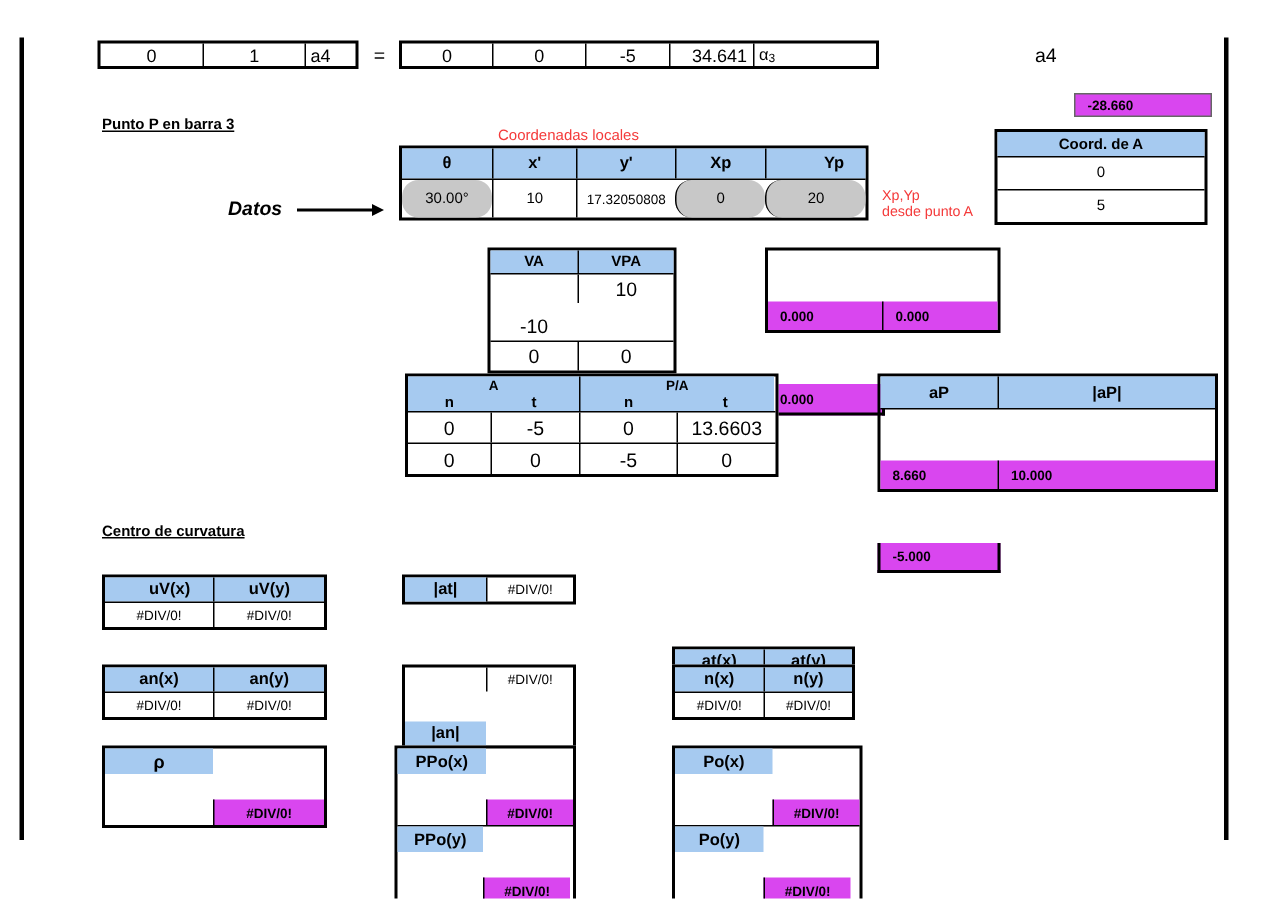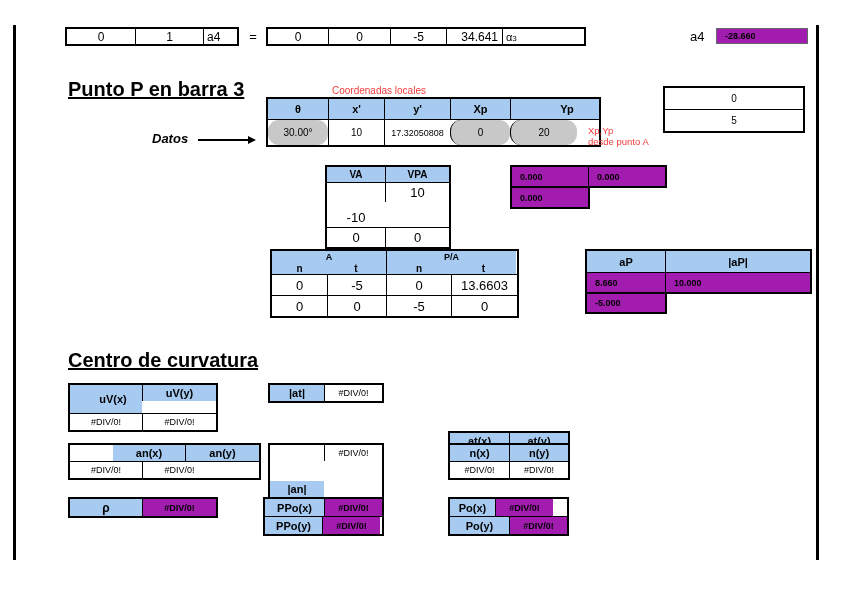--- a/index.html
+++ b/index.html
@@ -8,27 +8,27 @@
   .abs { position:absolute; }
   .vbar { position:absolute; width:3px; background:#000; }
   .tbl { position:absolute; display:flex; flex-direction:column; border:2px solid #000; background:#fff; }
   .fl  { display:flex; flex-direction:column; }
   .row { display:flex; }
   .row + .row { border-top:1px solid #000; }
   .c { display:flex; align-items:center; justify-content:center; font-size:11px; white-space:nowrap; overflow:hidden; }
   .c + .c { border-left:1px solid #000; }
   .hd { background:#A6CAF0; font-weight:bold; }
   .gy { background:#C8C8C8;border-radius:11px; }
-  .yl { background:#a21caf; }
+  .yl { background:#d946ef;margin-top:34px; }
   .bold { font-weight:bold; }
   .f9 { font-size:9px; } .f10 { font-size:10px; } .f12 { font-size:12px; } .f13 { font-size:13px; }
   .la { justify-content:flex-start; padding-left:8px; }
   .la3 { justify-content:flex-start; padding-left:3px; }
   .ra { justify-content:flex-end; padding-right:4px; }
-  .title { position:absolute; font-weight:bold; font-size:20px; text-decoration:underline; }
+  .title { position:absolute; font-weight:bold; font-size:10px; text-decoration:underline; }
   .red { color:#F43A3A; }
   .sub { font-size:8px; align-self:flex-end; line-height:10px; }
   .gcell { display:flex; flex-direction:column; background:#A6CAF0; font-weight:bold; }
   .gcell + .gcell { border-left:1px solid #000; }
   .glabel { height:11px; display:flex; align-items:flex-end; justify-content:center; font-size:9px; }
   .gsub { height:12px; display:flex; }
   .gsub span { display:flex; align-items:center; justify-content:center; font-size:10px; }
   .arrow-line { position:absolute; height:0; border-top:2px solid #000; }
   .arrow-head { position:absolute; width:0; height:0; border-top:4px solid transparent; border-bottom:4px solid transparent; border-left:8px solid #000; }
 </style>
@@ -63,37 +63,40 @@
 <div class="abs f13 bold" style="left:152px; top:131px; font-style:italic;">Datos</div>
 <div class="arrow-line" style="left:198px; top:139px; width:50px;"></div>
 <div class="arrow-head" style="left:248px; top:136px;"></div>
 
 <div class="tbl" style="left:266px; top:97px;">
   <div class="row">
     <div class="c hd" style="width:60px;height:20px;">θ</div>
     <div class="c hd" style="width:56px;height:20px;">x'</div>
     <div class="c hd" style="width:66px;height:20px;">y'</div>
     <div class="c hd" style="width:60px;height:20px;">Xp</div>
-    <div class="c hd" style="width:89px;height:20px;padding-left:24px;">Yp</div>
+    <div class="c hd" style="width:67px;height:20px;padding-left:24px;">Yp</div>
   </div>
   <div class="row">
     <div class="c gy f10" style="width:60px;height:25px;">30.00°</div>
     <div class="c f10" style="width:56px;height:25px;">10</div>
     <div class="c f9" style="width:66px;height:25px;">17.32050808</div>
     <div class="c gy f10" style="width:60px;height:25px;">0</div>
     <div class="c gy f10" style="width:67px;height:25px;">20</div>
   </div>
 </div>
 
 <div class="abs red" style="left:588px; top:125px; font-size:9.5px; line-height:11px;">
   <div>Xp,Yp</div>
   <div>desde punto A</div>
 </div>
 
 <div class="tbl" style="left:663px; top:86px;">
+  <div class="row">
+      <div class="c hd f10" style="width:138px;height:16px;">Coord. de A</div>
+    </div>
   <div class="row">
       <div class="c f10" style="width:138px;height:21px;">0</div>
     </div>
   <div class="row">
       <div class="c f10" style="width:138px;height:21px;">5</div>
     </div>
 </div>
 
 <div class="tbl" style="left:325px; top:165px;">
   <div class="row">
@@ -162,21 +165,21 @@
       <div class="c yl bold f9 la" style="width:145px;height:19px;">10.000</div>
     </div>
   </div>
   <div class="c yl bold f9 la" style="width:82px;height:20px;border:2px solid #000;border-top:none;">-5.000</div>
 </div>
 
 <div class="title" style="left:68px; top:349px;">Centro de curvatura</div>
 
 <div class="tbl" style="left:68px; top:383px;">
   <div class="row">
-    <div class="c hd" style="width:72px;height:28px;padding-left:14px;">uV(x)</div>
+    <div class="c hd" style="width:72px;height:16px;padding-left:14px;">uV(x)</div>
     <div class="c hd" style="width:74px;height:16px;">uV(y)</div>
   </div>
   <div class="row">
     <div class="c f9" style="width:72px;height:16px;">#DIV/0!</div>
     <div class="c f9" style="width:74px;height:16px;">#DIV/0!</div>
   </div>
 </div>
 
 <div class="tbl" style="left:268px; top:383px; flex-direction:row;">
   <div class="c hd" style="width:54px;height:16px;">|at|</div>
@@ -189,21 +192,21 @@
     <div class="c hd" style="width:59px;height:16px;">at(y)</div>
   </div>
   <div class="row">
     <div class="c f9" style="width:59px;height:16px;">#DIV/0!</div>
     <div class="c f9" style="width:59px;height:16px;">#DIV/0!</div>
   </div>
 </div>
 
 <div class="tbl" style="left:68px; top:443px;">
   <div class="row">
-    <div class="c hd" style="width:72px;height:16px;margin-left:43px;">an(x)</div>
+    <div class="c hd" style="width:72px;height:16px;">an(x)</div>
     <div class="c hd" style="width:74px;height:16px;">an(y)</div>
   </div>
   <div class="row">
     <div class="c f9" style="width:72px;height:16px;">#DIV/0!</div>
     <div class="c f9" style="width:74px;height:16px;">#DIV/0!</div>
   </div>
 </div>
 
 <div class="tbl" style="left:268px; top:443px; flex-direction:row;">
   <div class="c hd" style="width:54px;height:16px;margin-top:36px;">|an|</div>
@@ -232,20 +235,20 @@
     <div class="c yl bold f9" style="width:58px;height:17px;">#DIV/0!</div>
   </div>
   <div class="row">
     <div class="c hd" style="width:57px;height:17px;">PPo(y)</div>
     <div class="c yl bold f9" style="width:58px;height:17px;">#DIV/0!</div>
   </div>
 </div>
 
 <div class="tbl" style="left:448px; top:497px;">
   <div class="row">
-    <div class="c hd" style="width:45px;height:17px;">Po(x)</div>
+    <div class="c hd" style="width:65px;height:17px;">Po(x)</div>
     <div class="c yl bold f9" style="width:58px;height:17px;">#DIV/0!</div>
   </div>
   <div class="row">
     <div class="c hd" style="width:59px;height:17px;">Po(y)</div>
     <div class="c yl bold f9" style="width:58px;height:17px;">#DIV/0!</div>
   </div>
 </div>
 
 </body></html>

